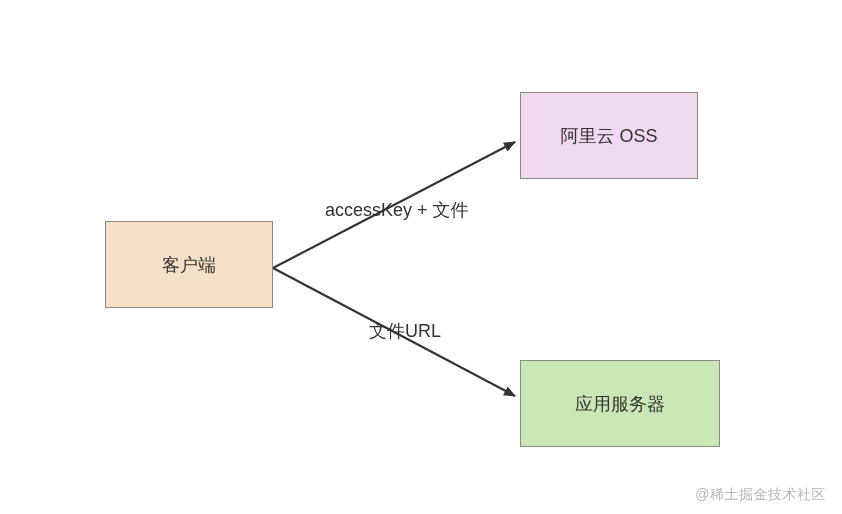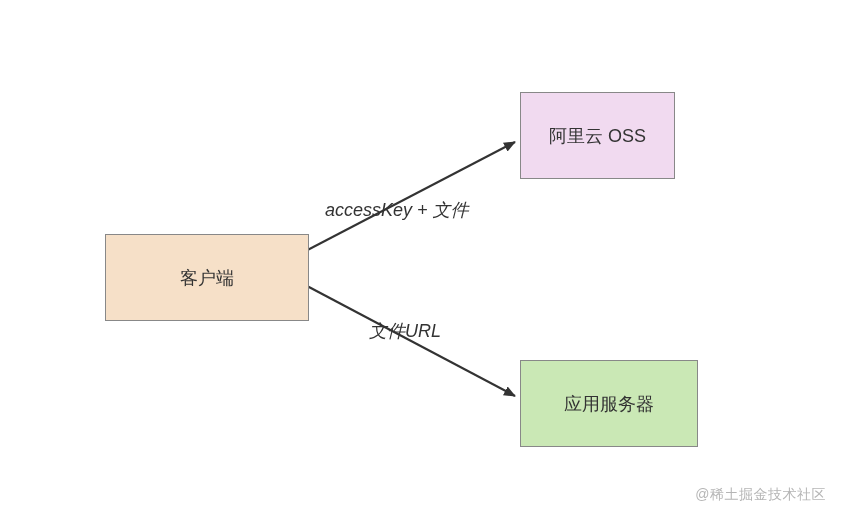--- a/index.html
+++ b/index.html
@@ -15,45 +15,44 @@
       position: absolute;
       border: 1px solid #888;
       display: flex;
       align-items: center;
       justify-content: center;
       font-size: 18px;
       color: #333;
     }
     .box-client {
       left: 105px;
-      top: 234px;
-      width: 204px;
+      top: 221px;
+      width: 168px;
       height: 87px;
       background: #f6e0c8;
     }
     .box-oss {
       left: 520px;
       top: 92px;
-      width: 155px;
+      width: 178px;
       height: 87px;
       background: #f1daf0;
     }
     .box-server {
       left: 520px;
       top: 360px;
-      width: 178px;
+      width: 200px;
       height: 87px;
       background: #cae8b5;
     }
     .edge-label {
       position: absolute;
       font-size: 18px;
       color: #333;
       white-space: nowrap;
-      font-style: italic;
     }
     .label-top {
       left: 325px;
       top: 198px;
     }
     .label-bottom {
       left: 369px;
       top: 319px;
     }
     svg.arrows {

